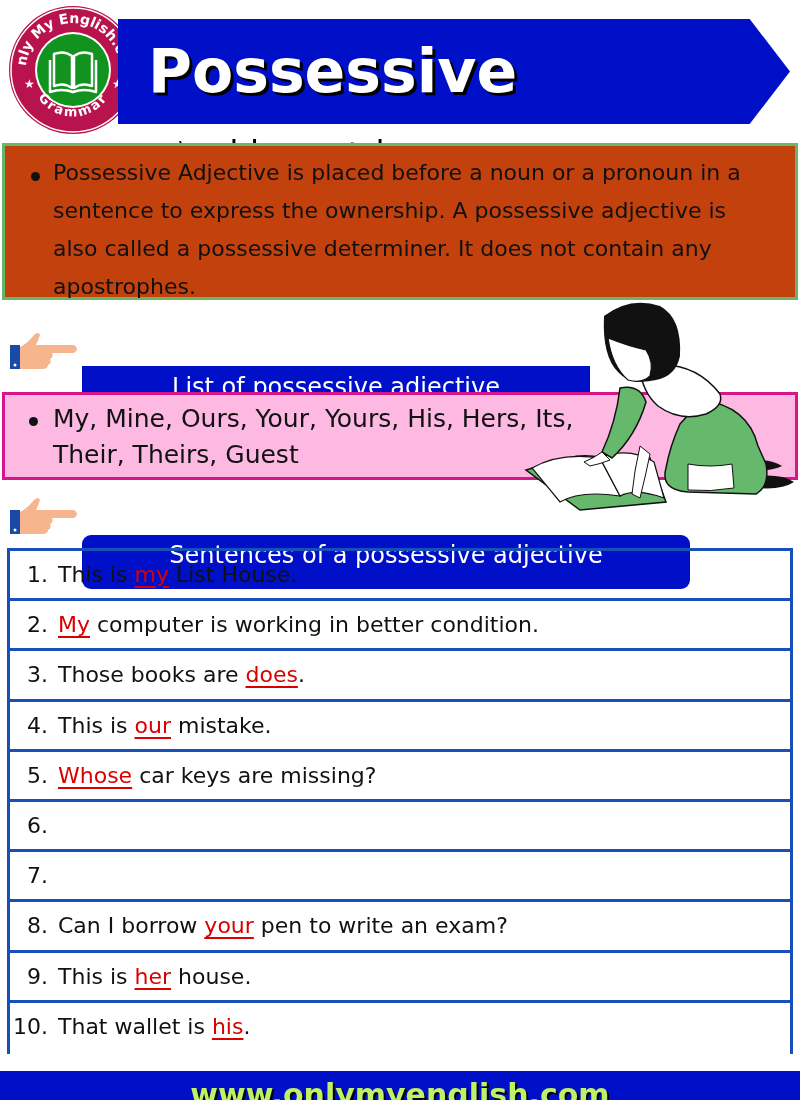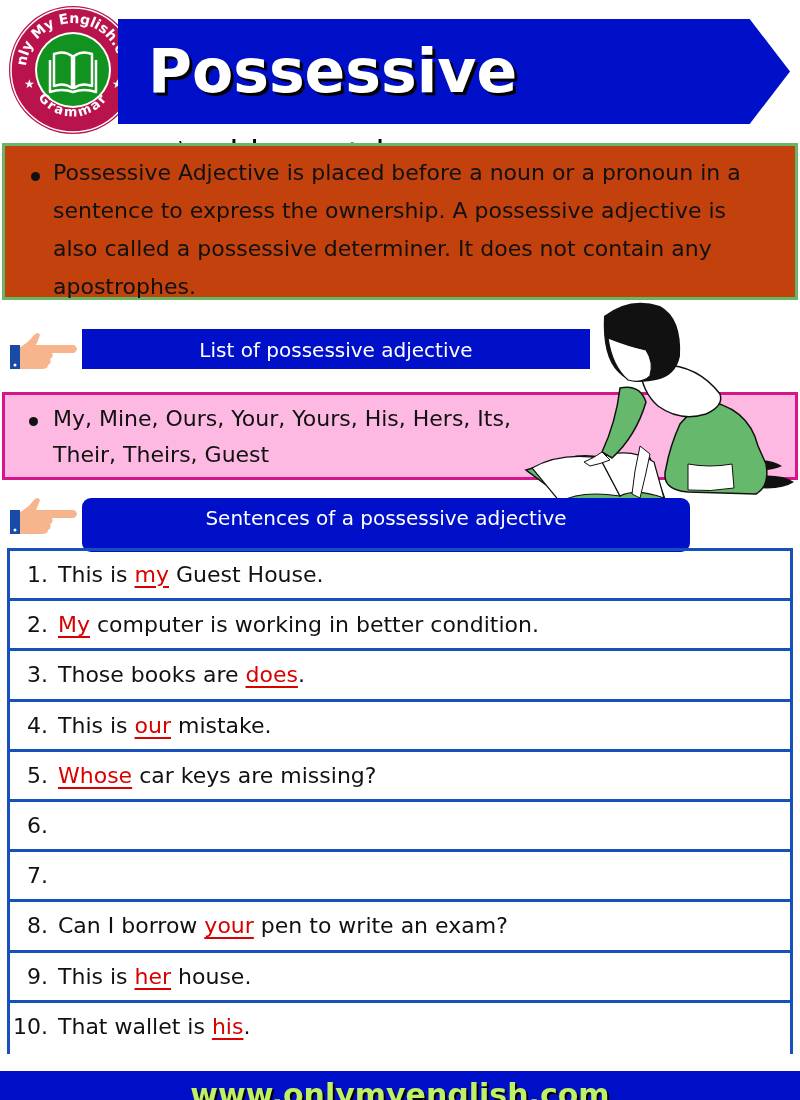--- a/index.html
+++ b/index.html
@@ -31,30 +31,30 @@
     position: absolute; left: 48px; font-size: 22px; line-height: 38px; color: #111;
   }
   .intro-box .bullet-text { top: 8px; width: 740px; }
   .bullet-dot {
     position: absolute; width: 9px; height: 9px; border-radius: 50%; background: #111;
   }
 
   
   .section-bar {
     position: absolute; background: #0010c8; color: #fff;
-    font-size: 20px; line-height: 42px; text-align: center;
+    font-size: 24px; line-height: 42px; text-align: center; margin-top: 37px;
   }
   .pointer-icon { position: absolute; width: 72px; height: 48px; }
 
   
   .list-box {
     position: absolute; left: 2px; top: 392px; width: 796px; height: 88px;
     background: #fdb9e2; border: 3px solid #d6158a;
   }
-  .list-box .bullet-text { top: 6px; width: 540px; line-height: 36px; font-size: 22px; }
+  .list-box .bullet-text { top: 6px; width: 540px; line-height: 36px; font-size: 25px; }
 
   
   .girl { position: absolute; left: 520px; top: 296px; width: 280px; height: 215px; }
 
   
   .sentences {
     position: absolute; left: 7px; top: 548px; width: 786px; height: 506px;
     border-left: 3px solid #1650b8; border-right: 3px solid #1650b8;
   }
   .row {
@@ -164,21 +164,21 @@
     <rect x="2" y="18" width="10" height="24" fill="#1a4aa8"></rect>
     <circle cx="7" cy="38" r="1.5" fill="#fff"></circle>
     <path d="M 12 20 Q 20 16 26 8 Q 30 4 32 8 Q 30 14 28 18 L 66 18 Q 72 22 66 26 L 44 26 Q 46 30 42 32 Q 44 36 40 38 Q 40 42 34 42 L 12 42 Z" fill="#f7b58e"></path>
   </svg>
 </div>
 <div class="section-bar" style="left:82px; top:498px; width:608px; height:54px; line-height:40px;border-radius:9px;">Sentences of a possessive adjective</div>
 
 <div class="sentences">
   <div class="row">
     <span class="num">1.</span>
-    <span class="text"><span>This is </span><span class="hl">my</span><span> Guest House.</span></span>
+    <span class="text"><span>This is </span><span class="hl">my</span><span> List House.</span></span>
   </div>
   <div class="row">
     <span class="num">2.</span>
     <span class="text"><span></span><span class="hl">My</span><span> computer is working in better condition.</span></span>
   </div>
   <div class="row">
     <span class="num">3.</span>
     <span class="text"><span>Those books are </span><span class="hl">does</span><span>.</span></span>
   </div>
   <div class="row">

